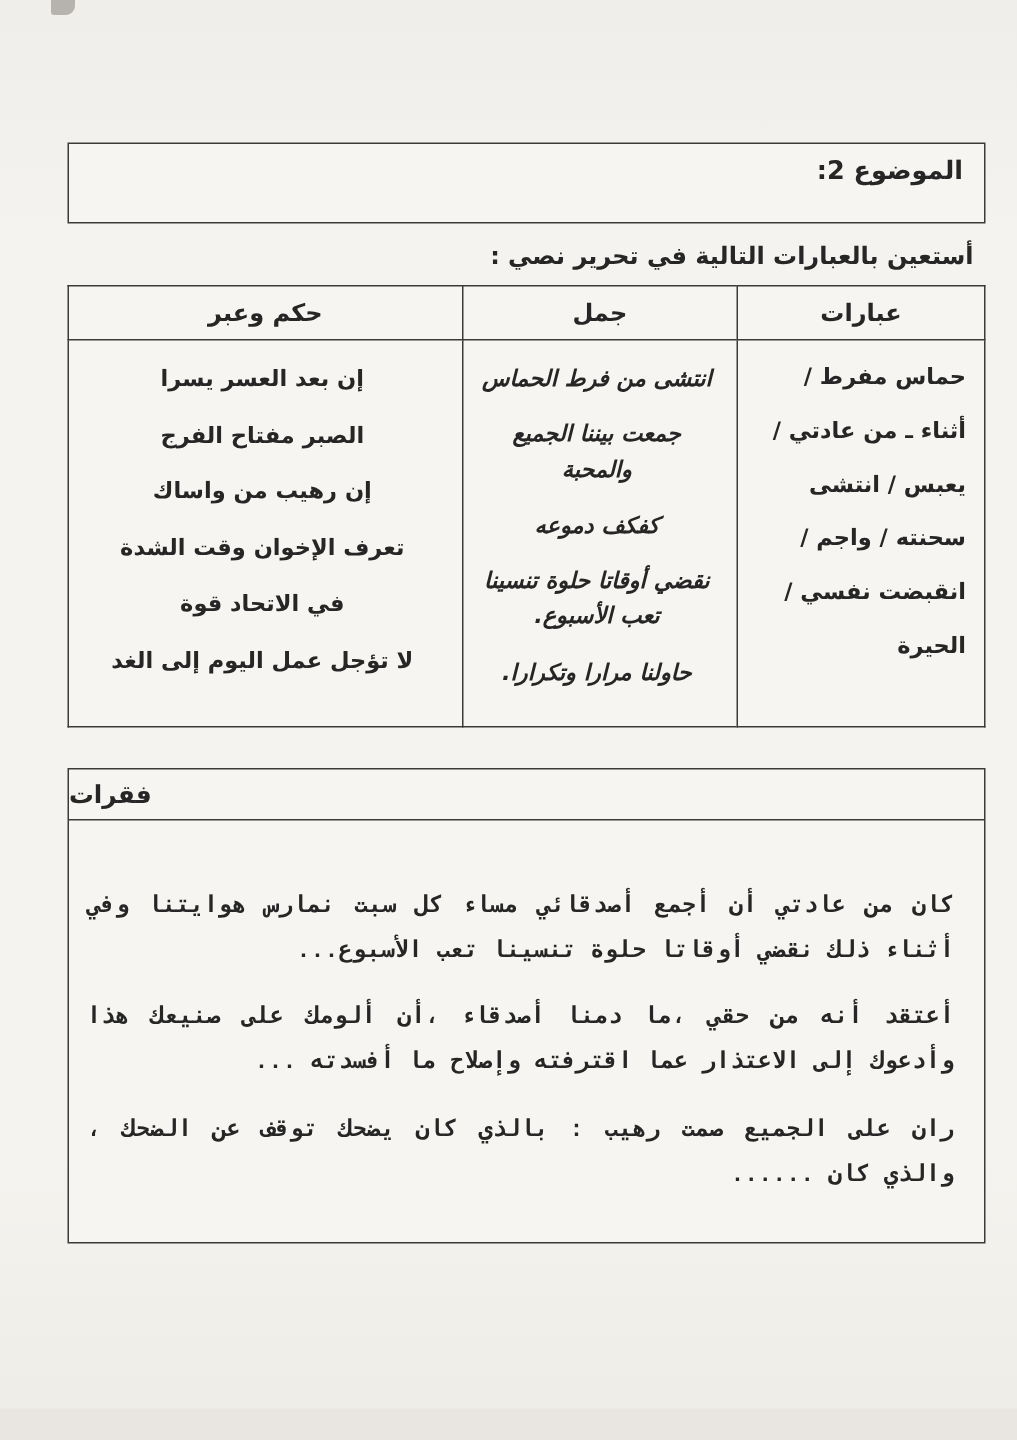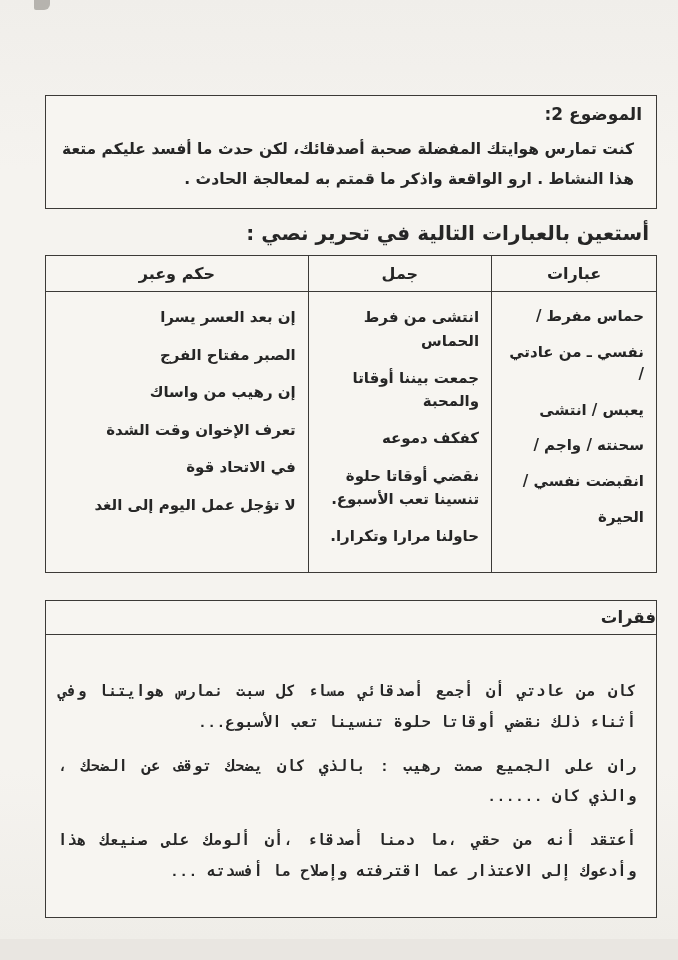--- a/index.html
+++ b/index.html
@@ -45,21 +45,21 @@
     font-size: 17px;
     margin: 0 0 10px 0;
   }
   .topic-body {
     font-size: 15.5px;
     line-height: 1.95;
     margin: 0 8px 0 4px;
     text-align: justify;
   }
   .instruction {
-    font-size: 20px;
+    font-size: 16px;
     margin: 12px 8px 10px 0;
     text-align: right;
   }
   table.phrase-table {
     width: 100%;
     border-collapse: collapse;
     background: #f7f5f1;
     table-layout: fixed;
   }
   table.phrase-table th,
@@ -72,29 +72,29 @@
   }
   table.phrase-table td {
     vertical-align: top;
     padding: 14px 12px 10px 8px;
     font-size: 15px;
   }
   .col-expr  { width: 27%; }
   .col-sent  { width: 30%; }
   .col-wis   { width: 43%; }
   td.cell-expr div { margin-bottom: 14px; line-height: 1.45; }
-  td.cell-sent div { margin-bottom: 14px; line-height: 1.55; text-align: right; }
-  td.cell-wis  div { margin-bottom: 15px; line-height: 1.5;  }
+  td.cell-sent div { margin-bottom: 14px; line-height: 1.55; text-align: center; font-style: italic; }
+  td.cell-wis  div { margin-bottom: 15px; line-height: 1.5;  text-align: center; }
   .paras-box {
     border: 1.6px solid #3c3a37;
     background: #f7f5f1;
     margin-top: 27px;
   }
   .paras-title {
-    text-align: right;
+    text-align: left;
     font-size: 16.5px;
     padding: 7px 0;
     border-bottom: 1.6px solid #3c3a37;
   }
   .paras-body {
     padding: 42px 14px 16px 12px;
     font-family: Liberation Mono, monospace;
   }
   .paras-body p {
     margin: 0 6px 14px 0;
@@ -106,21 +106,20 @@
 </head>
 <body>
 
 <div class="page">
   <div class="scan-artifact"></div>
 
   <div class="content">
 
     <div class="topic-box">
       <div class="topic-title">الموضوع 2:</div>
-      <p class="topic-body">كنت تمارس هوايتك المفضلة صحبة أصدقائك، لكن حدث ما أفسد عليكم متعة هذا النشاط .  ارو الواقعة واذكر ما قمتم به لمعالجة الحادث .</p>
     </div>
 
     <div class="instruction">أستعين بالعبارات التالية في تحرير نصي :</div>
 
     <table class="phrase-table">
       <colgroup>
         <col class="col-expr">
         <col class="col-sent">
         <col class="col-wis">
       </colgroup>
@@ -128,48 +127,48 @@
         <tr>
           <th>عبارات</th>
           <th>جمل</th>
           <th>حكم وعبر</th>
         </tr>
       </thead>
       <tbody>
         <tr>
           <td class="cell-expr">
             <div>حماس مفرط /</div>
-            <div>نفسي ـ من عادتي /</div>
+            <div>أثناء ـ من عادتي /</div>
             <div>يعبس / انتشى</div>
             <div>سحنته / واجم /</div>
             <div>انقبضت نفسي /</div>
             <div>الحيرة</div>
           </td>
           <td class="cell-sent">
             <div>انتشى من فرط الحماس</div>
-            <div>جمعت بيننا أوقاتا والمحبة</div>
+            <div>جمعت بيننا الجميع والمحبة</div>
             <div>كفكف دموعه</div>
             <div>نقضي أوقاتا حلوة تنسينا تعب الأسبوع.</div>
             <div>حاولنا مرارا وتكرارا.</div>
           </td>
           <td class="cell-wis">
             <div>إن بعد العسر يسرا</div>
             <div>الصبر مفتاح الفرج</div>
             <div>إن رهيب من واساك</div>
             <div>تعرف الإخوان وقت الشدة</div>
             <div>في الاتحاد قوة</div>
             <div>لا تؤجل عمل اليوم إلى الغد</div>
           </td>
         </tr>
       </tbody>
     </table>
 
     <div class="paras-box">
       <div class="paras-title">فقرات</div>
       <div class="paras-body">
         <p>كان من عادتي أن أجمع أصدقائي مساء كل سبت نمارس هوايتنا وفي أثناء ذلك نقضي أوقاتا حلوة تنسينا تعب الأسبوع...</p>
+        <p>أعتقد أنه من حقي ،ما دمنا أصدقاء ،أن ألومك على صنيعك هذا وأدعوك إلى الاعتذار عما اقترفته وإصلاح ما أفسدته ...</p>
         <p>ران على الجميع صمت رهيب : بالذي كان يضحك توقف عن الضحك ، والذي كان ......</p>
-        <p>أعتقد أنه من حقي ،ما دمنا أصدقاء ،أن ألومك على صنيعك هذا وأدعوك إلى الاعتذار عما اقترفته وإصلاح ما أفسدته ...</p>
       </div>
     </div>
 
   </div>
 </div>
 
 </body></html>

